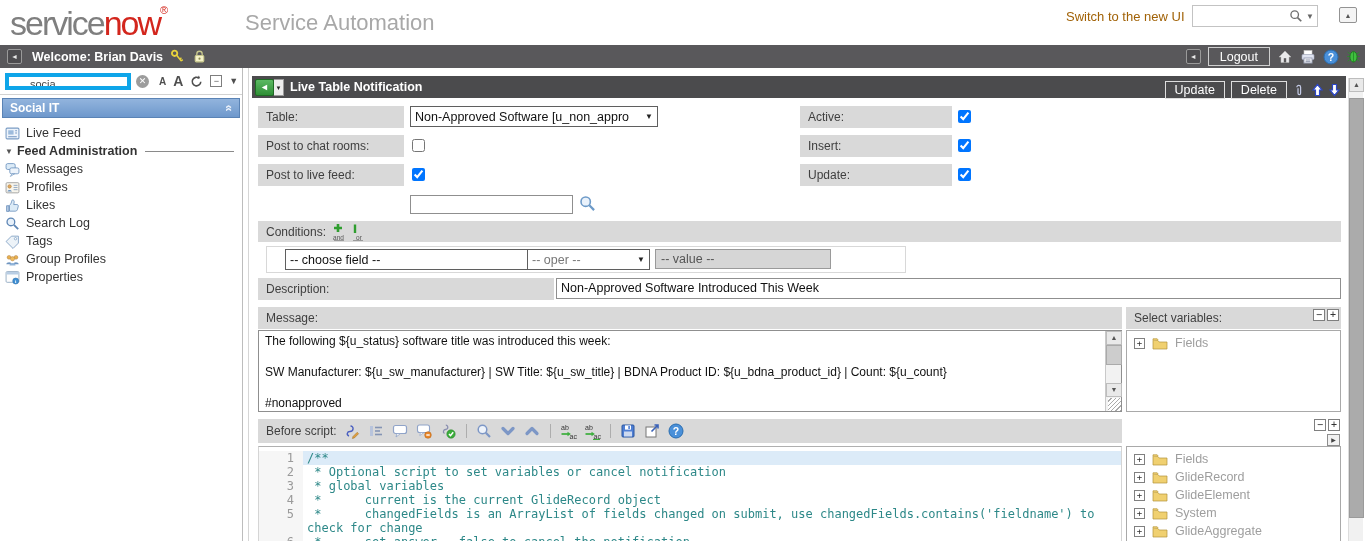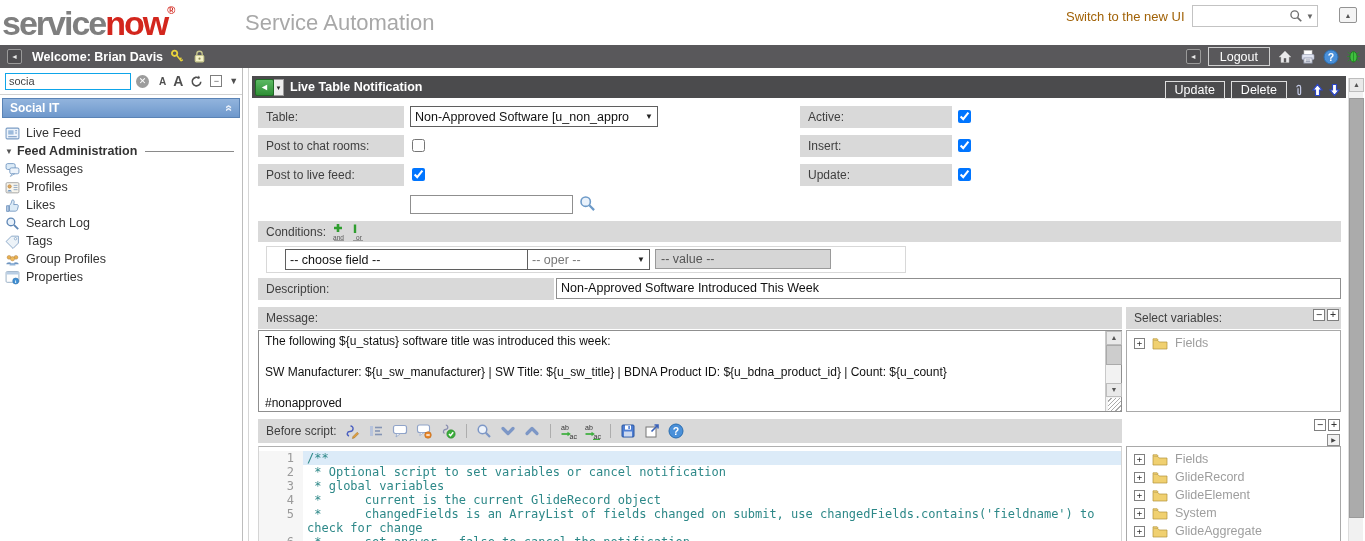--- a/index.html
+++ b/index.html
@@ -3,42 +3,42 @@
 <meta charset="utf-8">
 <title>Live Table Notification</title>
 <style>
   * { margin:0; padding:0; box-sizing:border-box; }
   html,body { background:#fff; }
   body { font-family:"Liberation Sans", sans-serif; }
   #app { position:relative; width:1365px; height:541px; overflow:hidden; background:#fff; }
 
   
   .topbar { position:absolute; left:0; top:0; width:1365px; height:45px; background:#fff; }
-  .logo { position:absolute; left:2px; top:4px; font-size:34px; font-weight:bold; letter-spacing:-2px; cursor:pointer; }
+  .logo { position:absolute; left:10px; top:4px; font-size:34px; font-weight:normal; letter-spacing:-2px; cursor:pointer; }
   .logo .lg1 { color:#7f7f7f; }
   .logo .lg2 { color:#d3261d; }
   .logo .lgr { color:#d3261d; font-size:11px; vertical-align:top; letter-spacing:0; }
   .apptitle { position:absolute; left:245px; top:10px; font-size:22px; color:#a8a8a8; }
   .switchui { position:absolute; left:1066px; top:9px; font-size:13px; color:#a16207; cursor:pointer; }
   .topsearch { position:absolute; left:1192px; top:5px; width:126px; height:22px; border:1px solid #c3c3c3; background:#fff; display:flex; align-items:center; justify-content:flex-end; padding-right:3px; gap:3px; }
   .topsearch .caret { font-size:8px; color:#666; }
   .collapsebtn { position:absolute; left:1339px; top:7px; width:18px; height:16px; border:1px solid #939393; border-radius:2px; background:#f4f4f4; font-size:7px; color:#555; text-align:center; line-height:15px; cursor:pointer; }
 
   
   .banner { position:absolute; left:0; top:45px; width:1365px; height:23px; background:#59585b; display:flex; align-items:center; }
   .navtoggle { width:15px; height:15px; background:#4d4c4f; border:1px solid #9a9a9a; border-radius:2px; color:#e8e8e8; font-size:7px; line-height:13px; text-align:center; margin-left:7px; cursor:pointer; flex:none; }
   .welcome { color:#fff; font-weight:bold; font-size:12.5px; margin-left:10px; }
   .banner-ic { margin-left:7px; display:inline-flex; }
   .banner-right { position:absolute; right:4px; top:0; height:23px; display:flex; align-items:center; gap:7px; }
   .logout { background:transparent; border:1px solid #cfcfcf; color:#fff; font-size:12.5px; padding:1px 11px; height:19px; cursor:pointer; font-family:"Liberation Sans",sans-serif; }
 
   
   .sidebar { position:absolute; left:0; top:68px; width:243px; height:473px; background:#fff; border-right:1px solid #bdbdbd; }
   .sb-search { position:absolute; left:0; top:0; width:100%; height:27px; border-bottom:1px solid #d2d2d2; display:flex; align-items:center; }
-  .sb-input { margin-left:5px; width:126px; height:17px; border:1px solid #0ea5e9; font-size:11px; color:#444; padding:1px 3px; background:#fff; overflow:hidden; }
+  .sb-input { margin-left:5px; width:126px; height:17px; border:4px solid #0ea5e9; font-size:11px; color:#444; padding:1px 21px; background:#fff; overflow:hidden; }
   .sb-clear { margin-left:5px; width:13px; height:13px; border-radius:50%; background:#9c9c9c; color:#fff; font-size:9px; line-height:13px; text-align:center; cursor:pointer; }
   .sb-tools { display:flex; align-items:center; gap:7px; margin-left:10px; color:#4f4f4f; }
   .sb-a1 { font-size:10px; font-weight:bold; cursor:pointer; }
   .sb-a2 { font-size:14px; font-weight:bold; cursor:pointer; }
   .sb-minusbox { width:12px; height:12px; border:1px solid #7e7e7e; font-size:9px; line-height:10px; text-align:center; color:#555; background:#fff; cursor:pointer; }
   .sb-ddown { font-size:9px; cursor:pointer; }
   .sb-section { position:absolute; left:2px; top:30px; width:238px; height:20px; border:1px solid #5a83b5; background:linear-gradient(#92b4dd,#6e98cc); color:#fff; font-weight:bold; font-size:12px; line-height:18px; padding-left:7px; cursor:pointer; }
   .sb-collapse { position:absolute; right:6px; top:0px; font-size:12px; font-weight:bold; color:#e9eff9; transform:rotate(90deg); }
   .sb-list { position:absolute; left:0; top:56px; width:100%; }
   .sb-item { height:18px; display:flex; align-items:center; padding-left:5px; font-size:12.5px; color:#333; cursor:pointer; }

